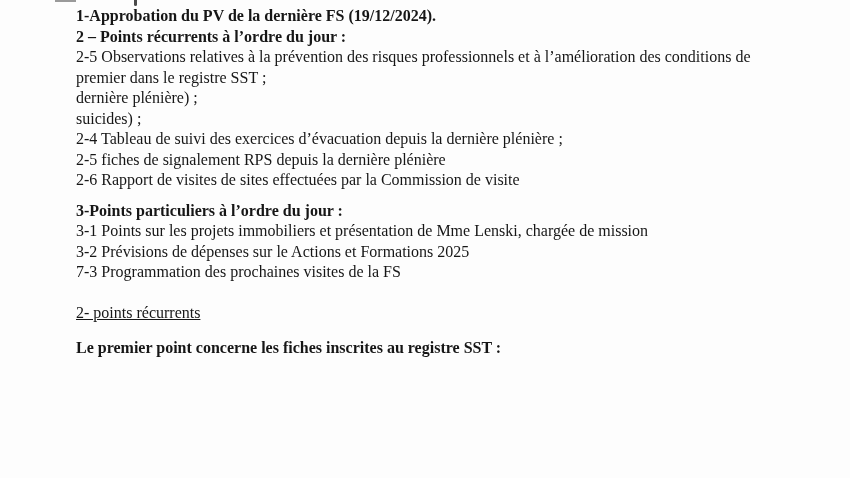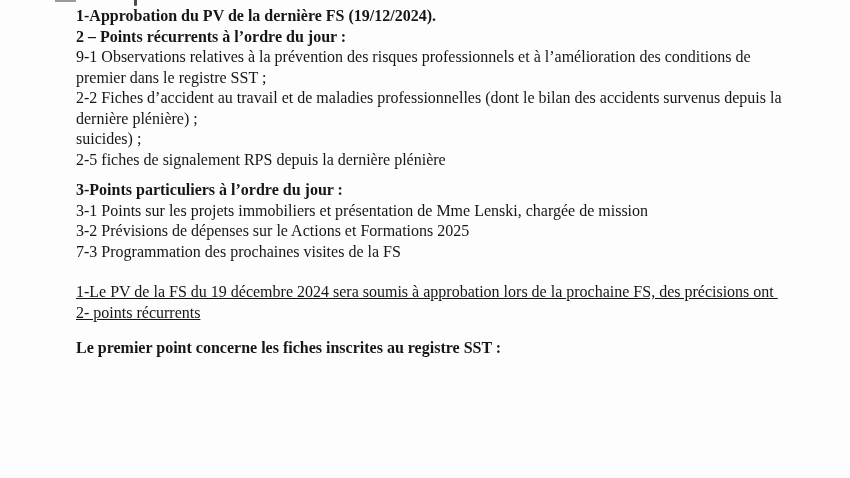--- a/index.html
+++ b/index.html
@@ -52,30 +52,30 @@
 <body>
 
 <div class="page">
 
   <div class="remnant remnant-dash"></div>
   <div class="remnant remnant-j"></div>
 
   <div class="doc-body">
       <div class="line bold">1-Approbation du PV de la dernière FS (19/12/2024).</div>
       <div class="line bold">2 – Points récurrents à l’ordre du jour :</div>
-      <div class="line">9-1 Observations relatives à la prévention des risques professionnels et à l’amélioration des conditions de</div>
+      <div class="line">2-5 Observations relatives à la prévention des risques professionnels et à l’amélioration des conditions de</div>
       <div class="line">premier dans le registre SST ;</div>
-      <div class="line">2-2 Fiches d’accident au travail et de maladies professionnelles (dont le bilan des accidents survenus depuis la</div>
       <div class="line">dernière plénière) ;</div>
       <div class="line">suicides) ;</div>
+      <div class="line">2-4 Tableau de suivi des exercices d’évacuation depuis la dernière plénière ;</div>
       <div class="line">2-5 fiches de signalement RPS depuis la dernière plénière</div>
+      <div class="line">2-6 Rapport de visites de sites effectuées par la Commission de visite</div>
       <div class="spacer" style="height: 10px;"></div>
       <div class="line bold">3-Points particuliers à l’ordre du jour :</div>
       <div class="line">3-1 Points sur les projets immobiliers et présentation de Mme Lenski, chargée de mission</div>
       <div class="line">3-2 Prévisions de dépenses sur le Actions et Formations 2025</div>
       <div class="line">7-3 Programmation des prochaines visites de la FS</div>
       <div class="spacer" style="height: 20px;"></div>
-      <div class="line underline">1-Le PV de la FS du 19 décembre 2024 sera soumis à approbation lors de la prochaine FS, des précisions ont&nbsp;</div>
       <div class="line underline">2- points récurrents</div>
       <div class="spacer" style="height: 15px;"></div>
       <div class="line bold">Le premier point concerne les fiches inscrites au registre SST :</div>
     </div>
 </div>
 
 </body></html>

